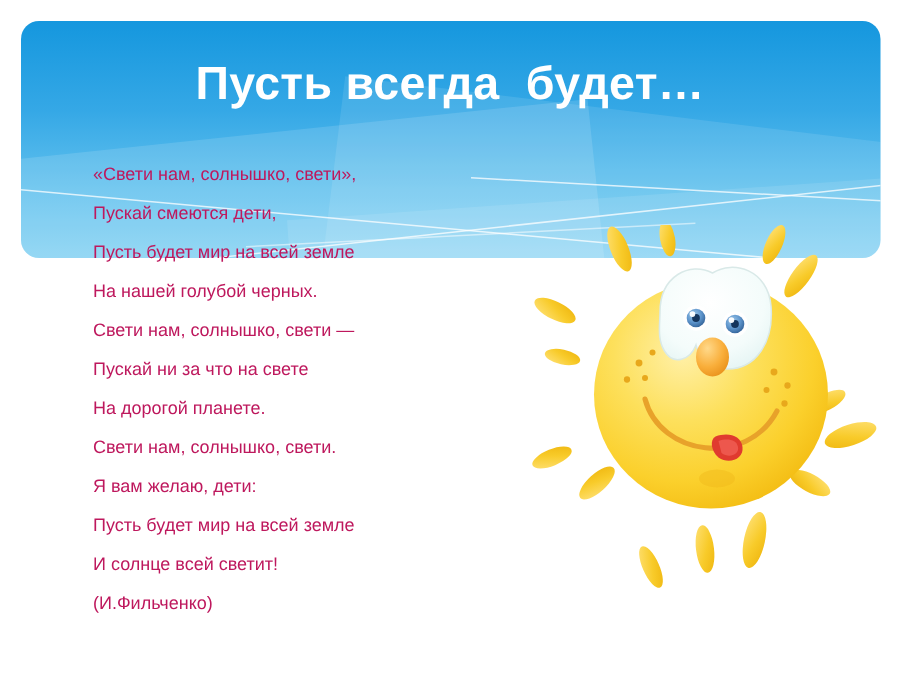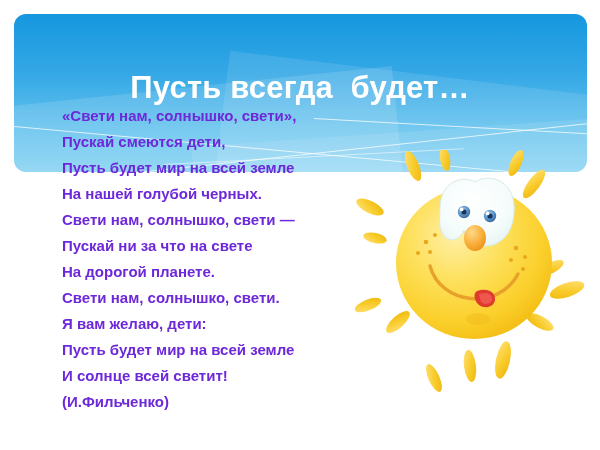--- a/index.html
+++ b/index.html
@@ -74,35 +74,34 @@
     left: 0;
     top: 38px;
     width: 100%;
     text-align: center;
     color: #ffffff;
     font-size: 31px;
     font-weight: bold;
     letter-spacing: 0.2px;
     white-space: pre;
     z-index: 5;
-    margin-top: 32px;
   }
 
   
   #poem {
     position: absolute;
     left: 62px;
     top: 103px;
     width: 300px;
     z-index: 8;
   }
   .poem-line {
-    color: #6d28d9;
-    font-size: 15px;
-    font-weight: bold;
+    color: #be185d;
+    font-size: 12px;
+    font-weight: normal;
     line-height: 26px;
     height: 26px;
     white-space: pre;
   }
 
   
   #sun {
     position: absolute;
     left: 348px;
     top: 150px;

